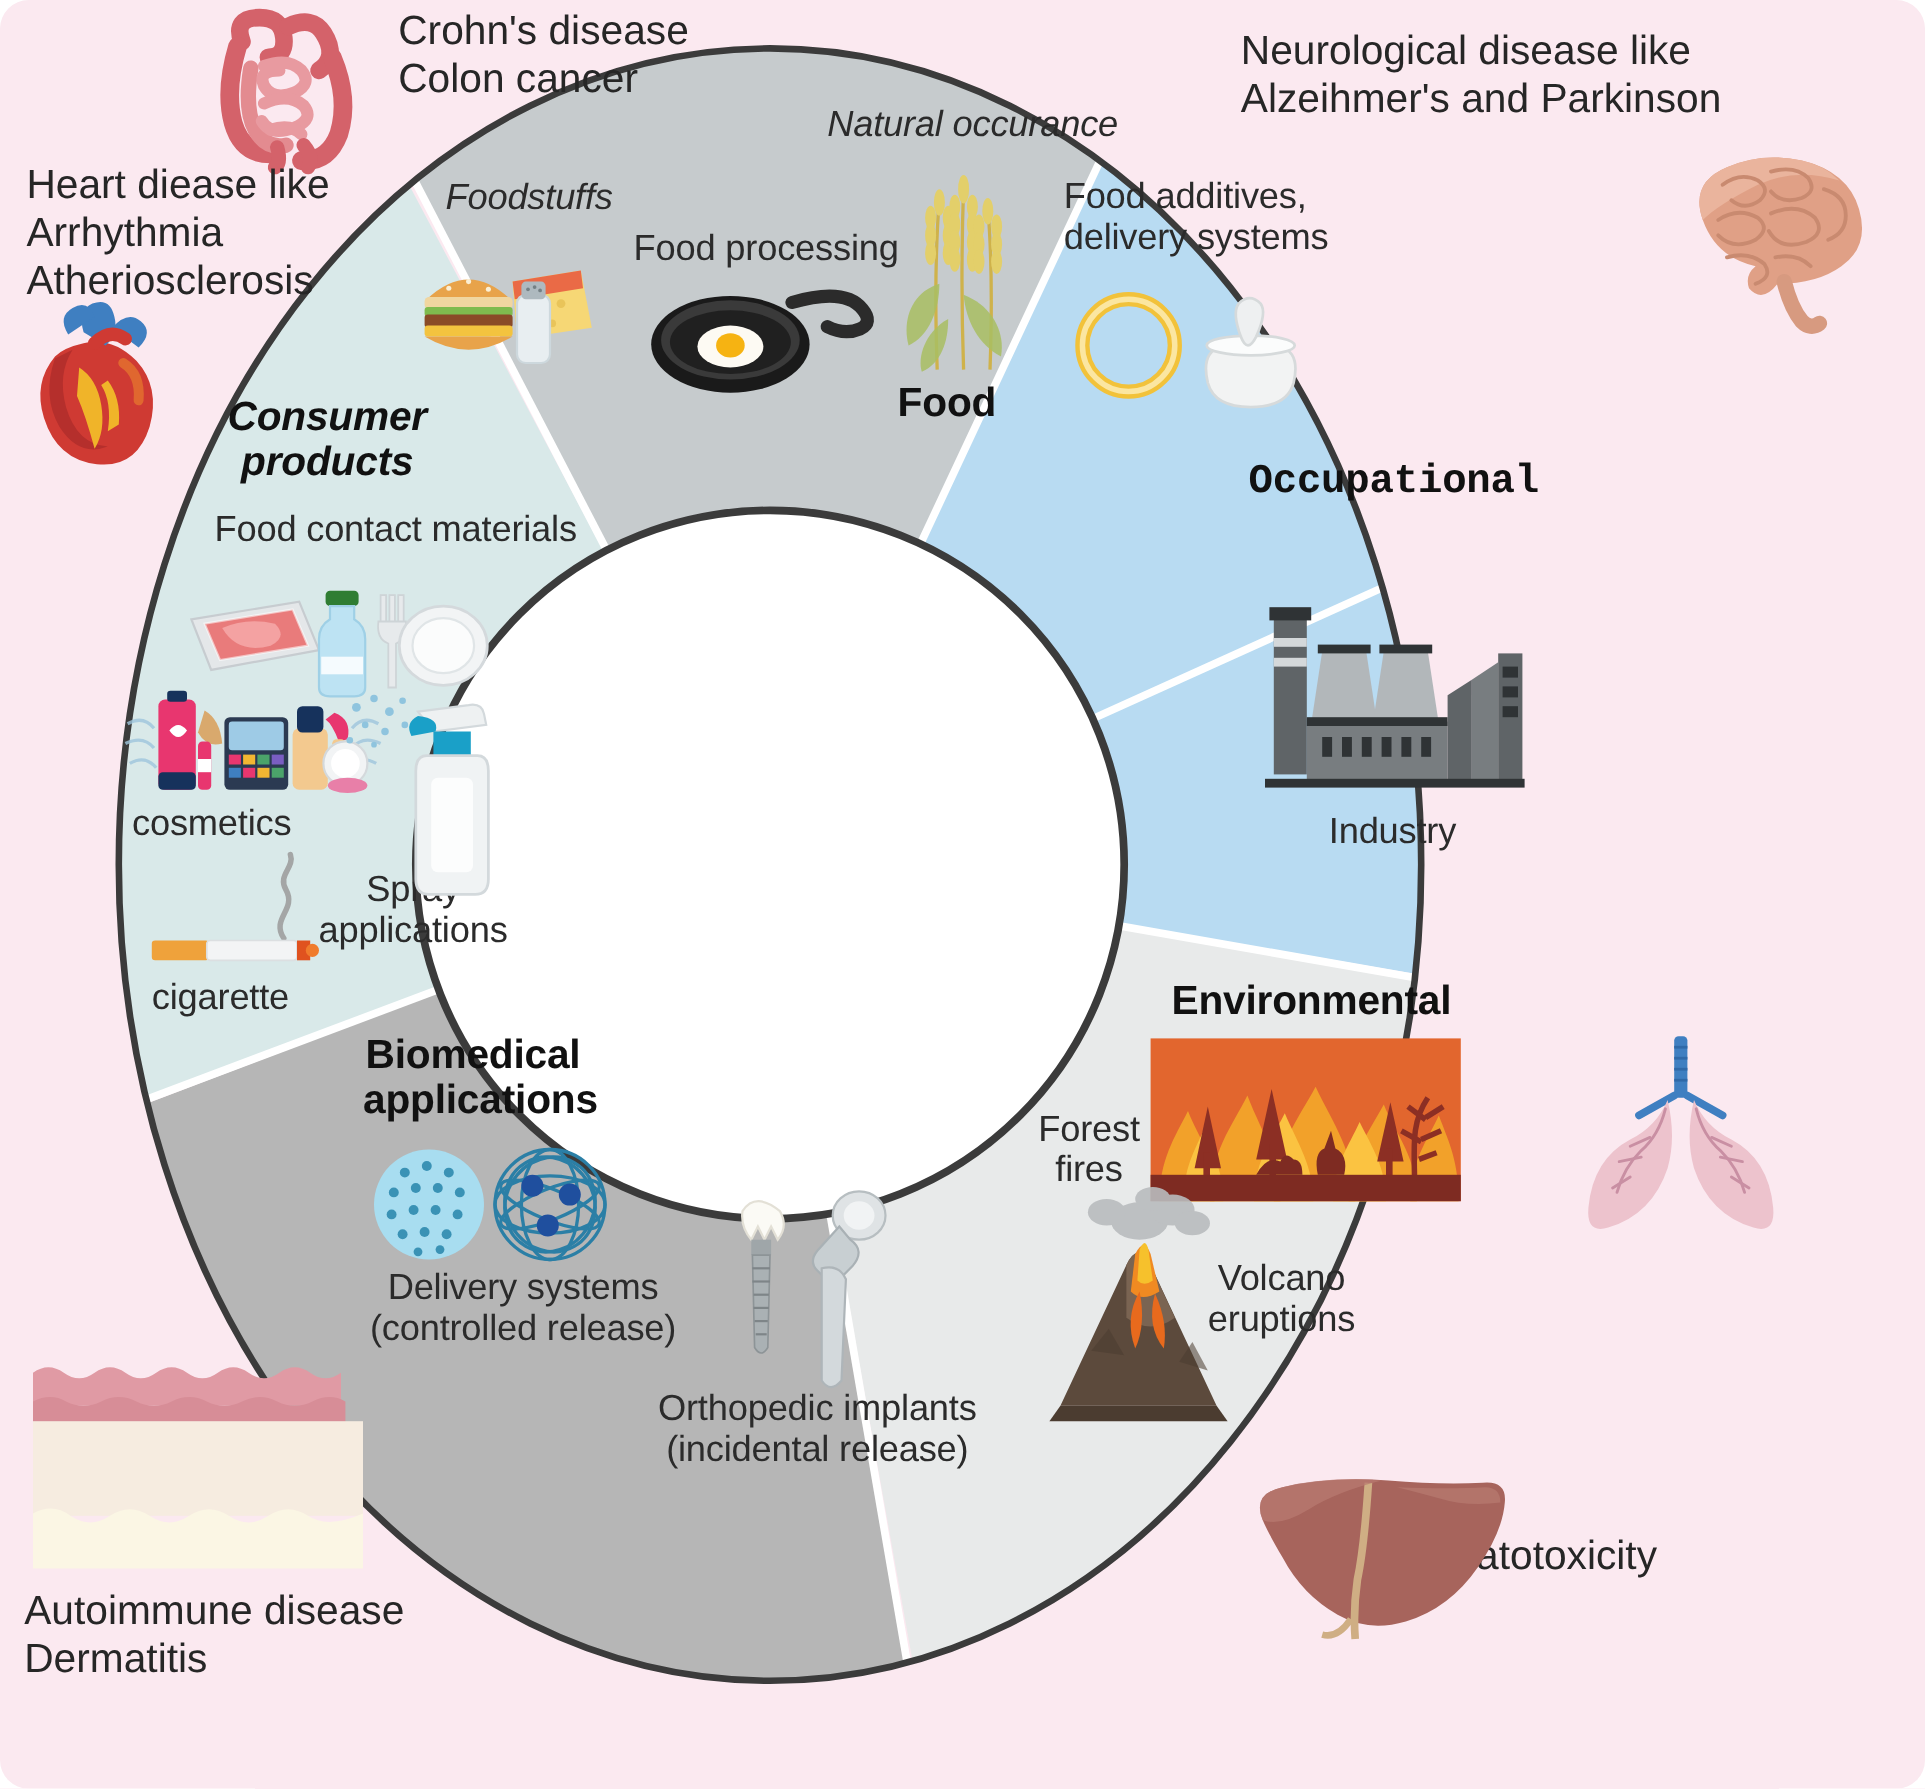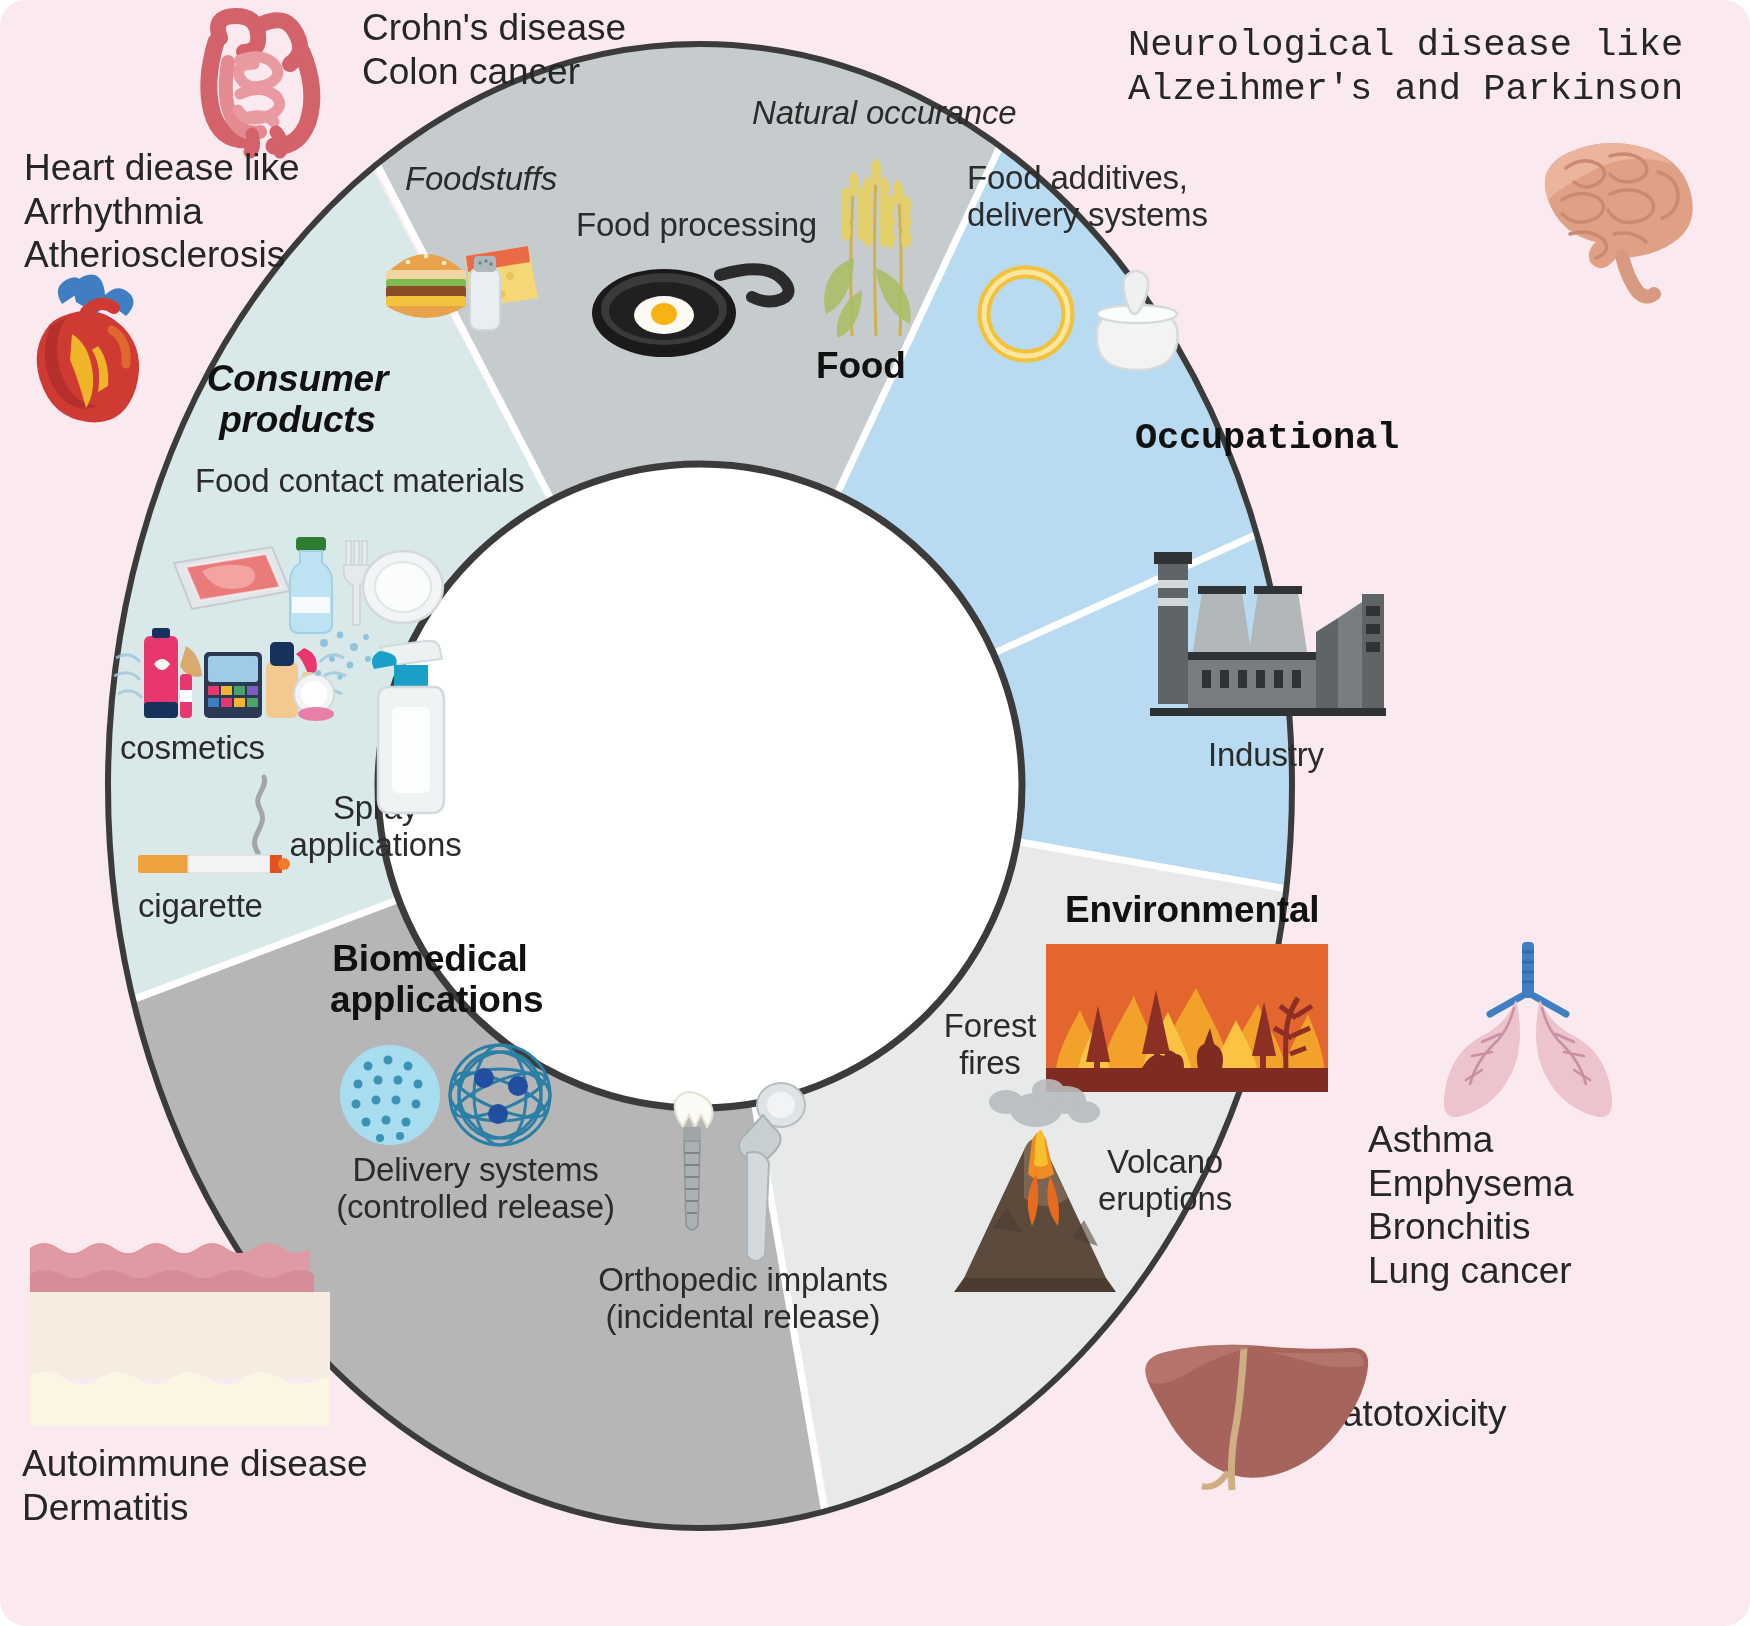--- a/index.html
+++ b/index.html
@@ -510,44 +510,40 @@
       <path d="M46,36 q-10,-16 4,-24 q14,-8 20,8" fill="#3f7fc1"></path>
       <path d="M70,44 q14,-14 28,-4" fill="none" stroke="#cf3a33" stroke-width="12" stroke-linecap="round"></path>
       <g fill="#f0b429">
         <path d="M56,66 q16,10 20,34 q4,24 -6,40 q-8,-30 -16,-48Z"></path>
         <path d="M82,78 q12,16 10,40 l-10,6 q4,-26 -6,-42Z"></path>
       </g>
       <path d="M96,62 q16,10 14,34" fill="none" stroke="#e0672f" stroke-width="9" stroke-linecap="round"></path>
     </svg>
   </div>
 
-  <div class="outer" style="left:1128px;top:24px;font-family:Liberation Mono, monospace;">Neurological disease like
+  <div class="outer" style="left:1128px;top:24px;">Neurological disease like
 Alzeihmer's and Parkinson</div>
 
   <div class="art" style="left:1518px;top:128px;">
     <svg width="200" height="170" viewBox="0 0 200 170">
       <path d="M30,72 q-12,-34 22,-48 q32,-14 68,-6 q42,10 52,44 q10,34 -16,52 q-22,16 -58,16 q-14,18 -26,4 q-4,-12 6,-20 q-36,-8 -48,-42Z" fill="#e0a086"></path>
       <path d="M30,72 q-12,-34 22,-48 q32,-14 68,-6 q20,4 34,18 q-40,-12 -74,4 q-36,18 -50,32Z" fill="#eab49d"></path>
       <g fill="none" stroke="#c98a70" stroke-width="3.5" stroke-linecap="round">
         <path d="M48,40 q16,-12 32,-4 q12,8 2,18 q-14,10 -26,0"></path>
         <path d="M92,28 q22,-6 34,6 q8,12 -6,18 q-18,6 -28,-6"></path>
         <path d="M44,72 q18,-12 36,-2 q12,10 -2,20 q-20,10 -34,-4"></path>
         <path d="M92,66 q24,-10 40,4 q10,14 -8,22 q-24,8 -34,-10"></path>
         <path d="M140,44 q20,6 20,24 q0,16 -16,22"></path>
         <path d="M52,106 q20,-6 34,6 q8,12 -8,18"></path>
         <path d="M96,106 q20,-4 32,8"></path>
       </g>
       <path d="M104,128 q6,24 16,36 q8,8 16,2" fill="none" stroke="#d79a80" stroke-width="14" stroke-linecap="round"></path>
     </svg>
   </div>
 
-  <div class="outer" style="left:1368px;top:1118px;">Asthma
-Emphysema
-Bronchitis
-Lung cancer</div>
 
   <div class="art" style="left:1428px;top:938px;">
     <svg width="200" height="180" viewBox="0 0 200 180">
       <rect x="94" y="4" width="12" height="56" rx="4" fill="#3f7fc1"></rect>
       <g stroke="#2f69a8" stroke-width="2.5">
         <line x1="94" y1="14" x2="106" y2="14"></line>
           <line x1="94" y1="24" x2="106" y2="24"></line>
         <line x1="94" y1="34" x2="106" y2="34"></line>
           <line x1="94" y1="44" x2="106" y2="44"></line>
       </g>

